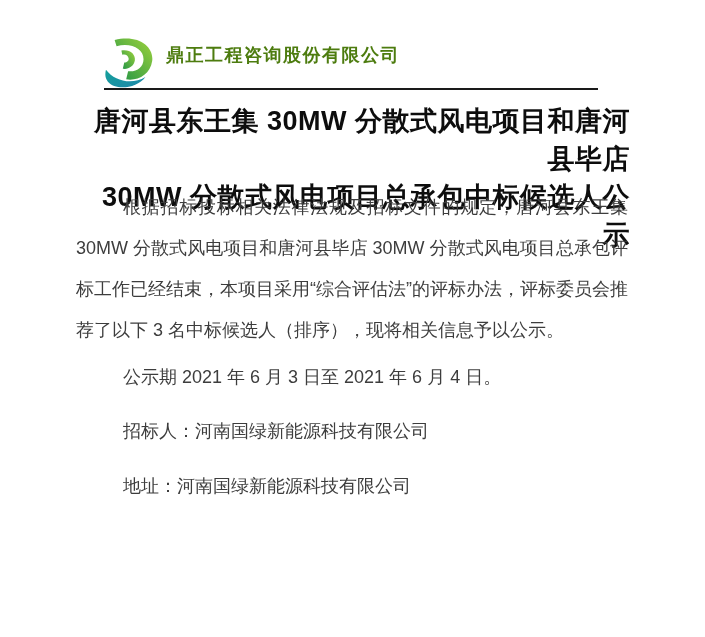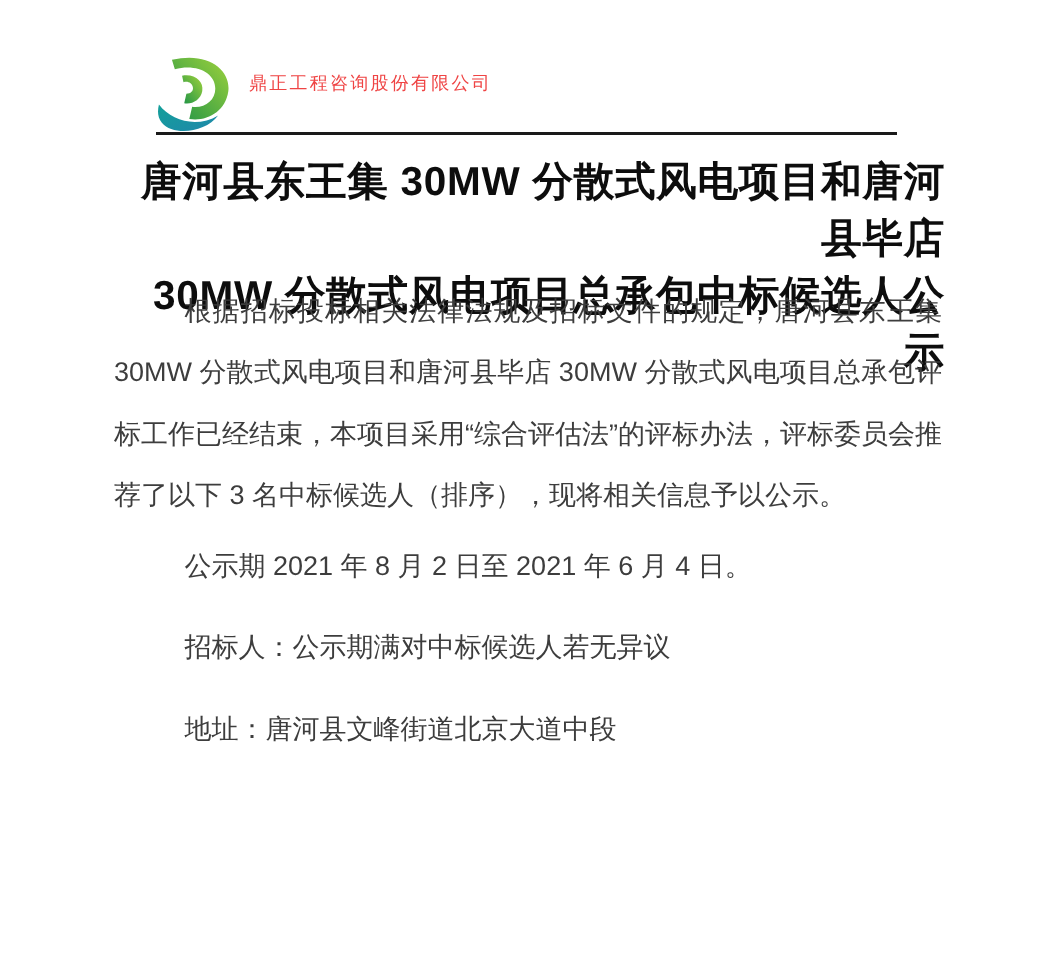--- a/index.html
+++ b/index.html
@@ -26,24 +26,24 @@
   .logo-mark {
     width: 58px;
     height: 52px;
     flex: 0 0 auto;
   }
   .company-block {
     margin-left: 6px;
     padding-top: 8px;
   }
   .company-zh {
-    font-size: 12px;
-    font-weight: normal;
+    font-size: 18px;
+    font-weight: bold;
     letter-spacing: 1.5px;
-    color: #ef4444;
+    color: #4d7c0f;
     line-height: 20px;
   }
   .company-en {
     font-size: 10.5px;
     color: #4a4a4a;
     letter-spacing: 0.3px;
     margin-top: 3px;
   }
   .header-rule {
     position: absolute;
@@ -119,18 +119,18 @@
 
   <div class="header-rule"></div>
 
   <div class="doc-title">
     <div>唐河县东王集 30MW 分散式风电项目和唐河县毕店</div>
     <div>30MW 分散式风电项目总承包中标候选人公示</div>
   </div>
 
   <div class="doc-body">
     <p class="para-1">根据招标投标相关法律法规及招标文件的规定，唐河县东王集 30MW 分散式风电项目和唐河县毕店 30MW 分散式风电项目总承包评标工作已经结束，本项目采用“综合评估法”的评标办法，评标委员会推荐了以下 3 名中标候选人（排序），现将相关信息予以公示。</p>
-    <p class="para-2">公示期 2021 年 8 月 2 日至 2021 年 6 月 4 日。</p>
-    <p class="para-4">招标人：公示期满对中标候选人若无异议</p>
-    <p class="para-5">地址：唐河县文峰街道北京大道中段</p>
+    <p class="para-2">公示期 2021 年 6 月 3 日至 2021 年 6 月 4 日。</p>
+    <p class="para-4">招标人：河南国绿新能源科技有限公司</p>
+    <p class="para-5">地址：河南国绿新能源科技有限公司</p>
   </div>
 
 </div>
 
 </body></html>

